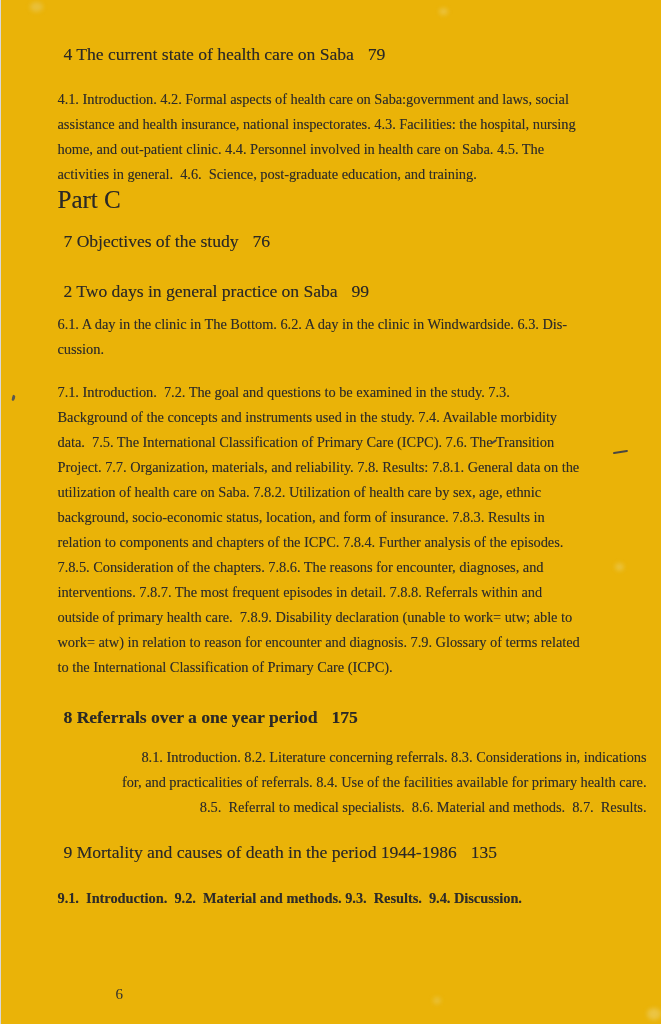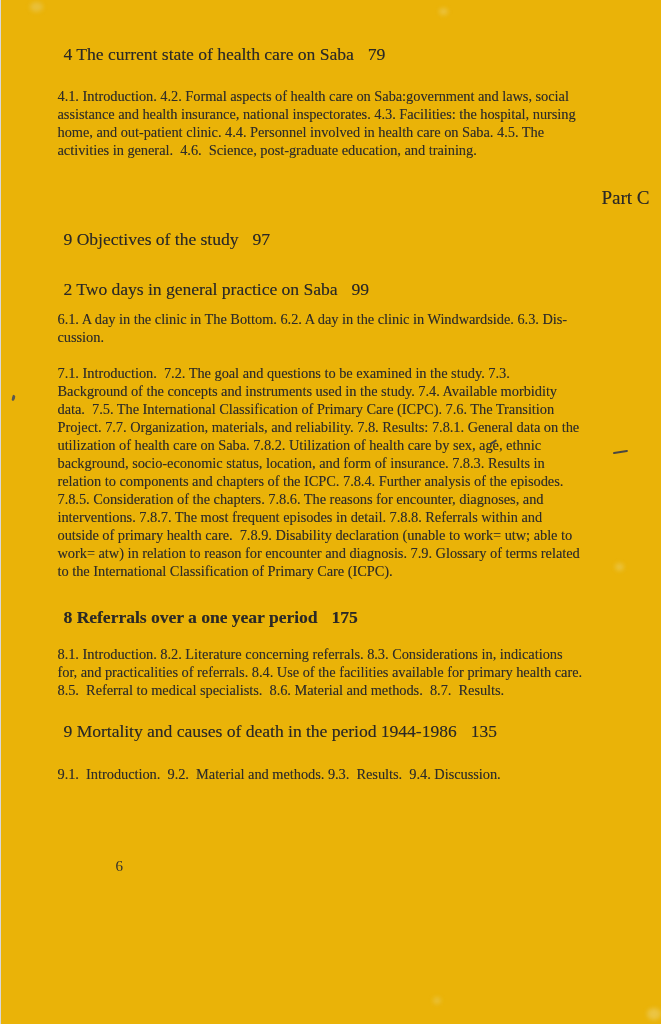--- a/index.html
+++ b/index.html
@@ -28,45 +28,45 @@
     line-height: 23px;
     color: #2b2926;
     text-shadow: 0.2px 0.2px 0.4px rgba(45,43,40,0.45);
     white-space: nowrap;
   }
   .chapter-heading .pagenum { margin-left: 14px; }
   .sections {
     margin: 0;
     max-width: 592px;
     font-size: 14.3px;
-    line-height: 18px;
+    line-height: 25px;
     white-space: pre-wrap;
     color: #2e2c29;
     text-shadow: 0.2px 0.2px 0.4px rgba(45,43,40,0.4);
   }
   .part-heading {
-    margin: 28px 0 0 0;
+    margin: 2px 0 0 0;
     width: 592px;
-    text-align: right;
-    font-size: 19px;
+    text-align: left;
+    font-size: 25px;
     line-height: 21.5px;
     color: #2b2926;
     text-shadow: 0.2px 0.2px 0.4px rgba(45,43,40,0.45);
   }
   
   .p-ch4   { margin-top: 21px; }
   .h-ch5   { margin-top: 19px; }
   .h-ch6   { margin-top: 27px; }
   .p-ch6   { margin-top: 9px;  }
   .h-ch7   { margin-top: 18px; }
   .p-ch7   { margin-top: 18px; }
   .h-ch8   { margin-top: 26px; font-weight: bold; }
-  .p-ch8   { margin-top: 16px; }
+  .p-ch8   { margin-top: 16px; text-align: right; }
   .h-ch9   { margin-top: 21px; }
-  .p-ch9   { margin-top: 22px; }
+  .p-ch9   { margin-top: 22px; font-weight: bold; }
   .page-number {
     margin: 74px 0 0 58px;
     font-size: 15px;
     line-height: 19px;
     color: #33312e;
   }
   
   .stain {
     position: absolute;
     border-radius: 50%;
@@ -113,21 +113,21 @@
     <h2 class="chapter-heading h-ch4"><span>4 The current state of health care on Saba</span><span class="pagenum">79</span></h2>
     <p class="sections p-ch4">4.1. Introduction. 4.2. Formal aspects of health care on Saba:government and laws, social
 assistance and health insurance, national inspectorates. 4.3. Facilities: the hospital, nursing
 home, and out-patient clinic. 4.4. Personnel involved in health care on Saba. 4.5. The
 activities in general.  4.6.  Science, post-graduate education, and training.</p>
 
     <div class="part-heading">
       <div>Part C</div>
     </div>
 
-    <h2 class="chapter-heading h-ch5"><span>9 Objectives of the study</span><span class="pagenum">97</span></h2>
+    <h2 class="chapter-heading h-ch5"><span>7 Objectives of the study</span><span class="pagenum">76</span></h2>
 
     <h2 class="chapter-heading h-ch6"><span>2 Two days in general practice on Saba</span><span class="pagenum">99</span></h2>
     <p class="sections p-ch6">6.1. A day in the clinic in The Bottom. 6.2. A day in the clinic in Windwardside. 6.3. Dis-
 cussion.</p>
 
     <p class="sections p-ch7">7.1. Introduction.  7.2. The goal and questions to be examined in the study. 7.3.
 Background of the concepts and instruments used in the study. 7.4. Available morbidity
 data.  7.5. The International Classification of Primary Care (ICPC). 7.6. The Transition
 Project. 7.7. Organization, materials, and reliability. 7.8. Results: 7.8.1. General data on the
 utilization of health care on Saba. 7.8.2. Utilization of health care by sex, age, ethnic

